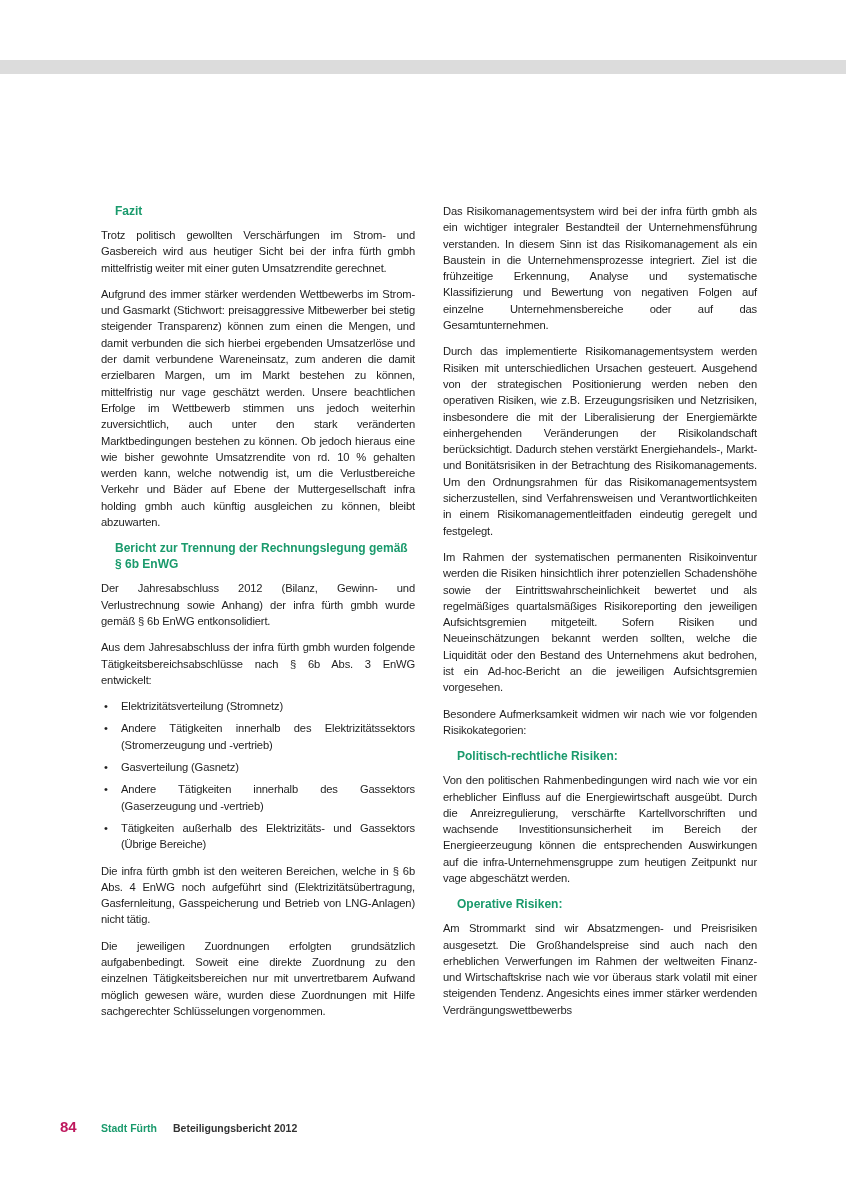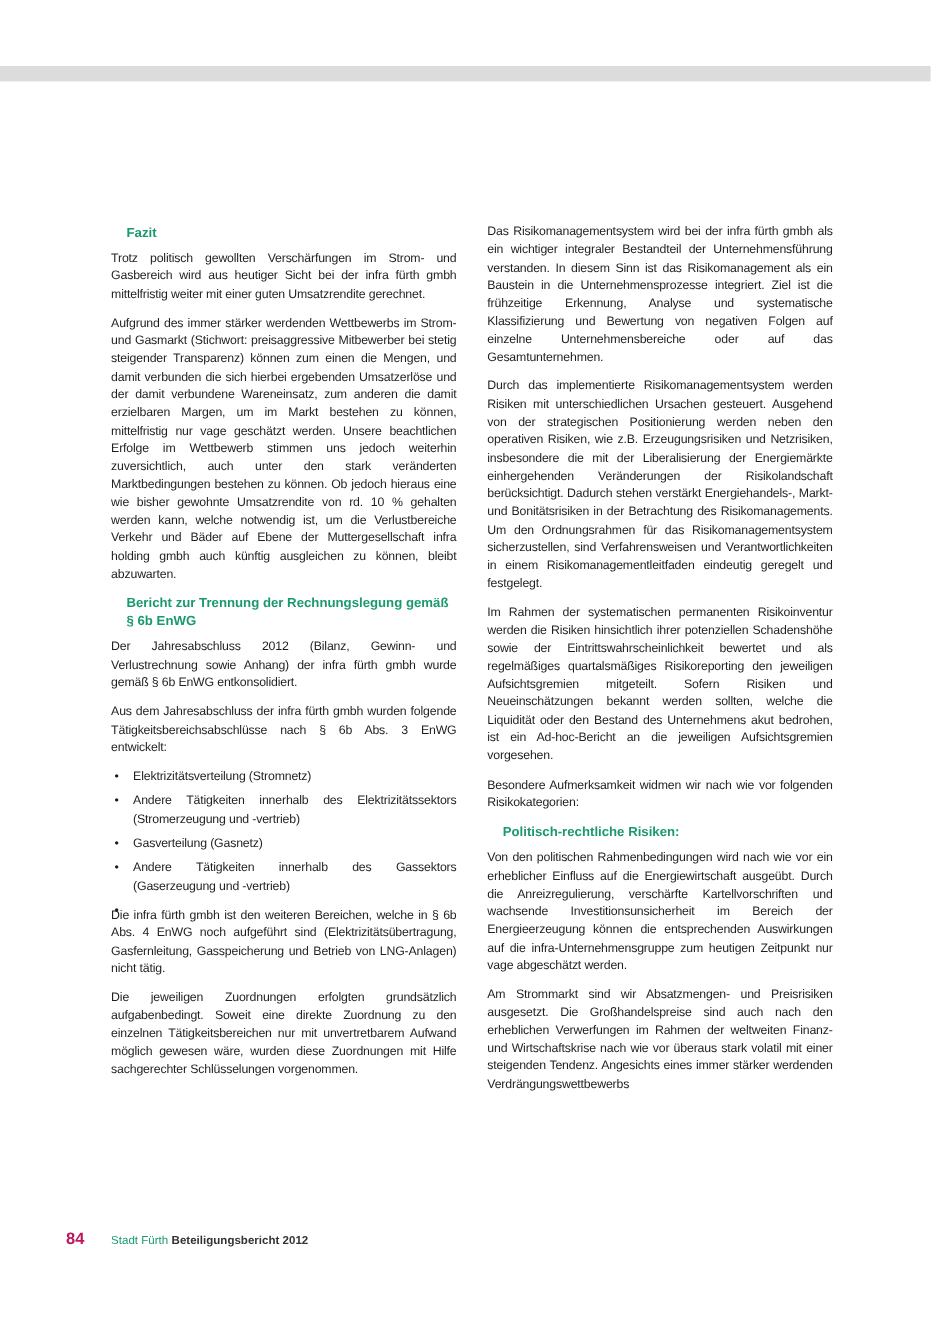--- a/index.html
+++ b/index.html
@@ -9,56 +9,57 @@
   .col { position: absolute; top: 203px; width: 314px; font-size: 11.2px; line-height: 16.3px; letter-spacing: -0.15px; }
   .col.left { left: 101px; }
   .col.right { left: 443px; }
   h2 { color: #1a9a6c; font-size: 12px; font-weight: bold; margin: 0 0 8px 14px; line-height: 16px; letter-spacing: 0; }
   p { margin: 0 0 10px 0; text-align: justify; }
   ul { margin: 0 0 10px 0; padding: 0; list-style: none; }
   li { position: relative; padding-left: 20px; margin-bottom: 6px; text-align: justify; }
   li .bullet { position: absolute; left: 3px; top: 0; }
   .footer { position: absolute; top: 1118px; left: 60px; display: flex; align-items: baseline; }
   .pageno { color: #be185d; font-weight: bold; font-size: 15px; width: 41px; }
-  .brand { color: #1a9a6c; font-weight: normal; font-size: 10.5px; margin-right: 3px; }
+  .brand { color: #1a9a6c; font-weight: bold; font-size: 10.5px; margin-right: 16px; }
   .subtitle { color: #333; font-size: 10.5px; font-weight: bold; }
 </style>
 </head>
 <body>
 
 <div class="topband"></div>
 
 <div class="col left">
   <h2>Fazit</h2>
   <p>Trotz politisch gewollten Verschärfungen im Strom- und Gasbereich wird aus heutiger Sicht bei der infra fürth gmbh mittelfristig weiter mit einer guten Umsatzrendite gerechnet.</p>
   <p>Aufgrund des immer stärker werdenden Wettbewerbs im Strom- und Gasmarkt (Stichwort: preisaggressive Mitbewerber bei stetig steigender Transparenz) können zum einen die Mengen, und damit verbunden die sich hierbei ergebenden Umsatzerlöse und der damit verbundene Wareneinsatz, zum anderen die damit erzielbaren Margen, um im Markt bestehen zu können, mittelfristig nur vage geschätzt werden. Unsere beachtlichen Erfolge im Wettbewerb stimmen uns jedoch weiterhin zuversichtlich, auch unter den stark veränderten Marktbedingungen bestehen zu können. Ob jedoch hieraus eine wie bisher gewohnte Umsatzrendite von rd. 10 % gehalten werden kann, welche notwendig ist, um die Verlustbereiche Verkehr und Bäder auf Ebene der Muttergesellschaft infra holding gmbh auch künftig ausgleichen zu können, bleibt abzuwarten.</p>
 
   <h2 style="margin-top:2px">Bericht zur Trennung der Rechnungslegung gemäß § 6b EnWG</h2>
   <p>Der Jahresabschluss 2012 (Bilanz, Gewinn- und Verlustrechnung sowie Anhang) der infra fürth gmbh wurde gemäß § 6b EnWG entkonsolidiert.</p>
   <p>Aus dem Jahresabschluss der infra fürth gmbh wurden folgende Tätigkeitsbereichsabschlüsse nach § 6b Abs. 3 EnWG entwickelt:</p>
   <ul>
     <li><span class="bullet">•</span><span>Elektrizitätsverteilung (Stromnetz)</span></li>
     <li><span class="bullet">•</span><span>Andere Tätigkeiten innerhalb des Elektrizitätssektors (Stromerzeugung und -vertrieb)</span></li>
     <li><span class="bullet">•</span><span>Gasverteilung (Gasnetz)</span></li>
     <li><span class="bullet">•</span><span>Andere Tätigkeiten innerhalb des Gassektors (Gaserzeugung und -vertrieb)</span></li>
-    <li><span class="bullet">•</span></li>
+    <li><span class="bullet">•</span><span>Tätigkeiten außerhalb des Elektrizitäts- und Gassektors (Übrige Bereiche)</span></li>
   </ul>
   <p>Die infra fürth gmbh ist den weiteren Bereichen, welche in § 6b Abs. 4 EnWG noch aufgeführt sind (Elektrizitätsübertragung, Gasfernleitung, Gasspeicherung und Betrieb von LNG-Anlagen) nicht tätig.</p>
   <p>Die jeweiligen Zuordnungen erfolgten grundsätzlich aufgabenbedingt. Soweit eine direkte Zuordnung zu den einzelnen Tätigkeitsbereichen nur mit unvertretbarem Aufwand möglich gewesen wäre, wurden diese Zuordnungen mit Hilfe sachgerechter Schlüsselungen vorgenommen.</p>
 </div>
 
 <div class="col right">
   <p>Das Risikomanagementsystem wird bei der infra fürth gmbh als ein wichtiger integraler Bestandteil der Unternehmensführung verstanden. In diesem Sinn ist das Risikomanagement als ein Baustein in die Unternehmensprozesse integriert. Ziel ist die frühzeitige Erkennung, Analyse und systematische Klassifizierung und Bewertung von negativen Folgen auf einzelne Unternehmensbereiche oder auf das Gesamtunternehmen.</p>
   <p>Durch das implementierte Risikomanagementsystem werden Risiken mit unterschiedlichen Ursachen gesteuert. Ausgehend von der strategischen Positionierung werden neben den operativen Risiken, wie z.B. Erzeugungsrisiken und Netzrisiken, insbesondere die mit der Liberalisierung der Energiemärkte einhergehenden Veränderungen der Risikolandschaft berücksichtigt. Dadurch stehen verstärkt Energiehandels-, Markt- und Bonitätsrisiken in der Betrachtung des Risikomanagements. Um den Ordnungsrahmen für das Risikomanagementsystem sicherzustellen, sind Verfahrensweisen und Verantwortlichkeiten in einem Risikomanagementleitfaden eindeutig geregelt und festgelegt.</p>
   <p>Im Rahmen der systematischen permanenten Risikoinventur werden die Risiken hinsichtlich ihrer potenziellen Schadenshöhe sowie der Eintrittswahrscheinlichkeit bewertet und als regelmäßiges quartalsmäßiges Risikoreporting den jeweiligen Aufsichtsgremien mitgeteilt. Sofern Risiken und Neueinschätzungen bekannt werden sollten, welche die Liquidität oder den Bestand des Unternehmens akut bedrohen, ist ein Ad-hoc-Bericht an die jeweiligen Aufsichtsgremien vorgesehen.</p>
   <p>Besondere Aufmerksamkeit widmen wir nach wie vor folgenden Risikokategorien:</p>
 
   <h2>Politisch-rechtliche Risiken:</h2>
   <p>Von den politischen Rahmenbedingungen wird nach wie vor ein erheblicher Einfluss auf die Energiewirtschaft ausgeübt. Durch die Anreizregulierung, verschärfte Kartellvorschriften und wachsende Investitionsunsicherheit im Bereich der Energieerzeugung können die entsprechenden Auswirkungen auf die infra-Unternehmensgruppe zum heutigen Zeitpunkt nur vage abgeschätzt werden.</p>
 
+  <h2>Operative Risiken:</h2>
   <p>Am Strommarkt sind wir Absatzmengen- und Preisrisiken ausgesetzt. Die Großhandelspreise sind auch nach den erheblichen Verwerfungen im Rahmen der weltweiten Finanz- und Wirtschaftskrise nach wie vor überaus stark volatil mit einer steigenden Tendenz. Angesichts eines immer stärker werdenden Verdrängungswettbewerbs</p>
 </div>
 
 <div class="footer">
   <span class="pageno">84</span>
   <span class="brand">Stadt Fürth</span>
   <span class="subtitle">Beteiligungsbericht 2012</span>
 </div>
 
 </body></html>

